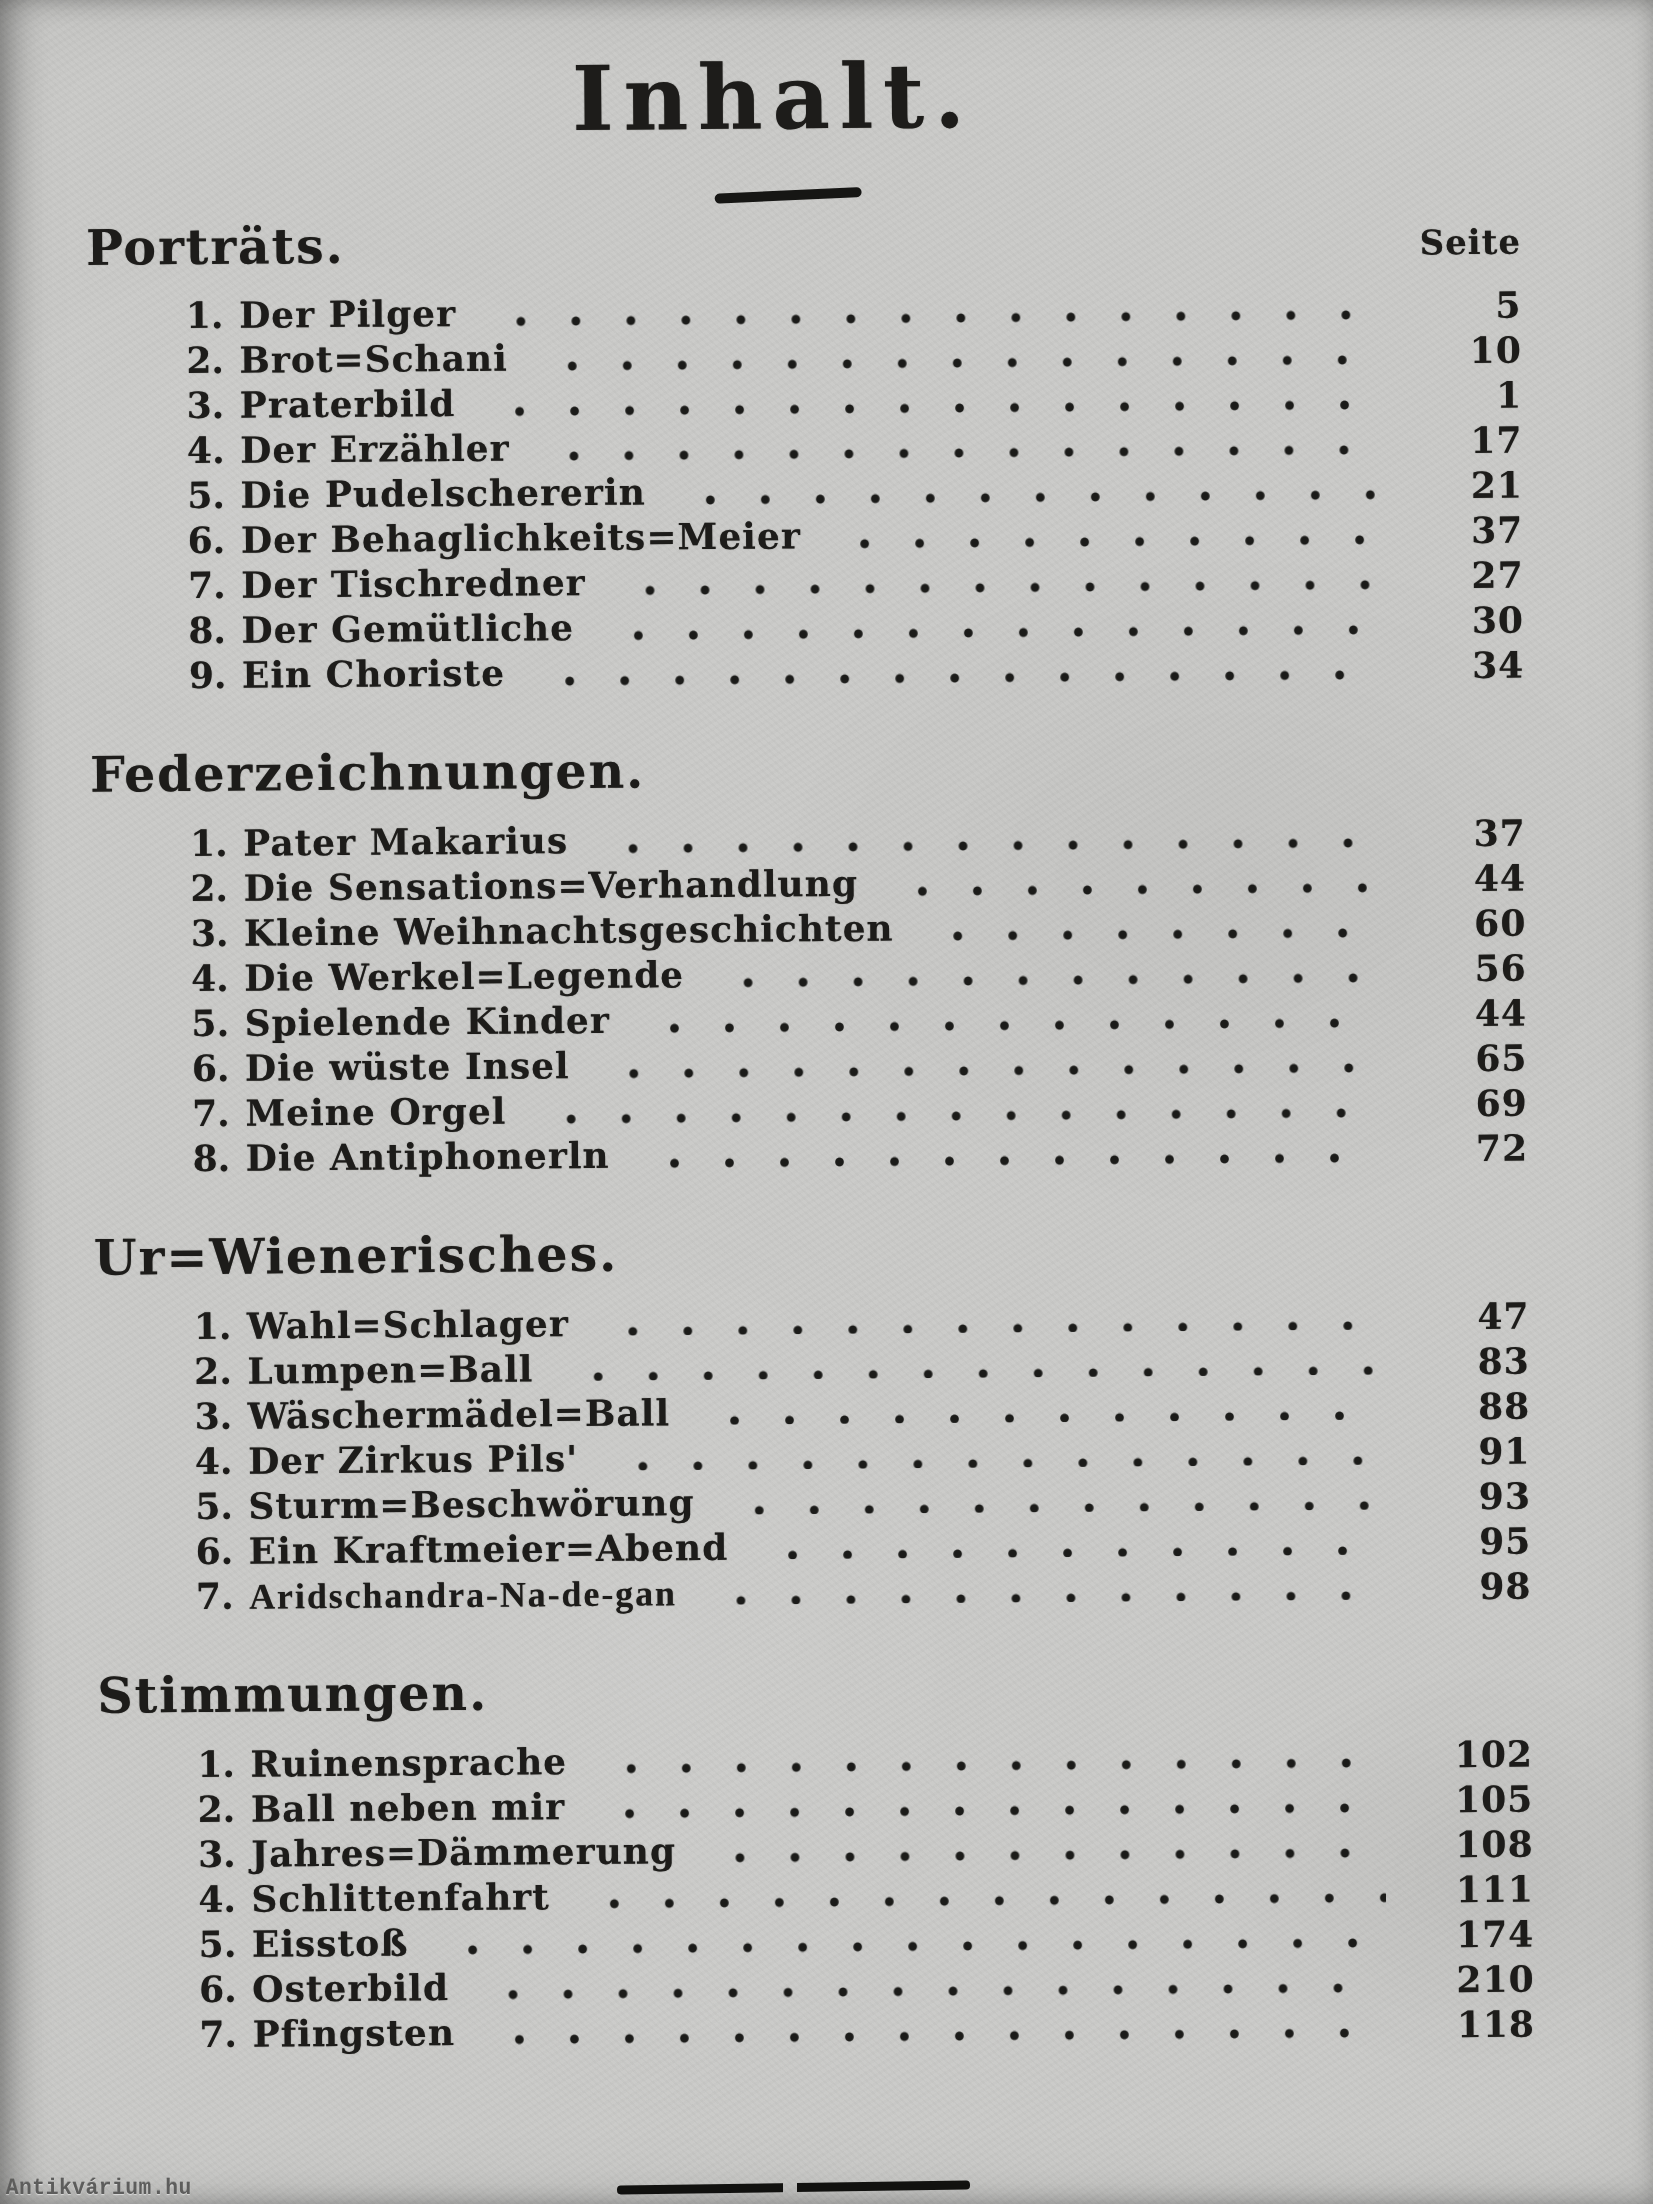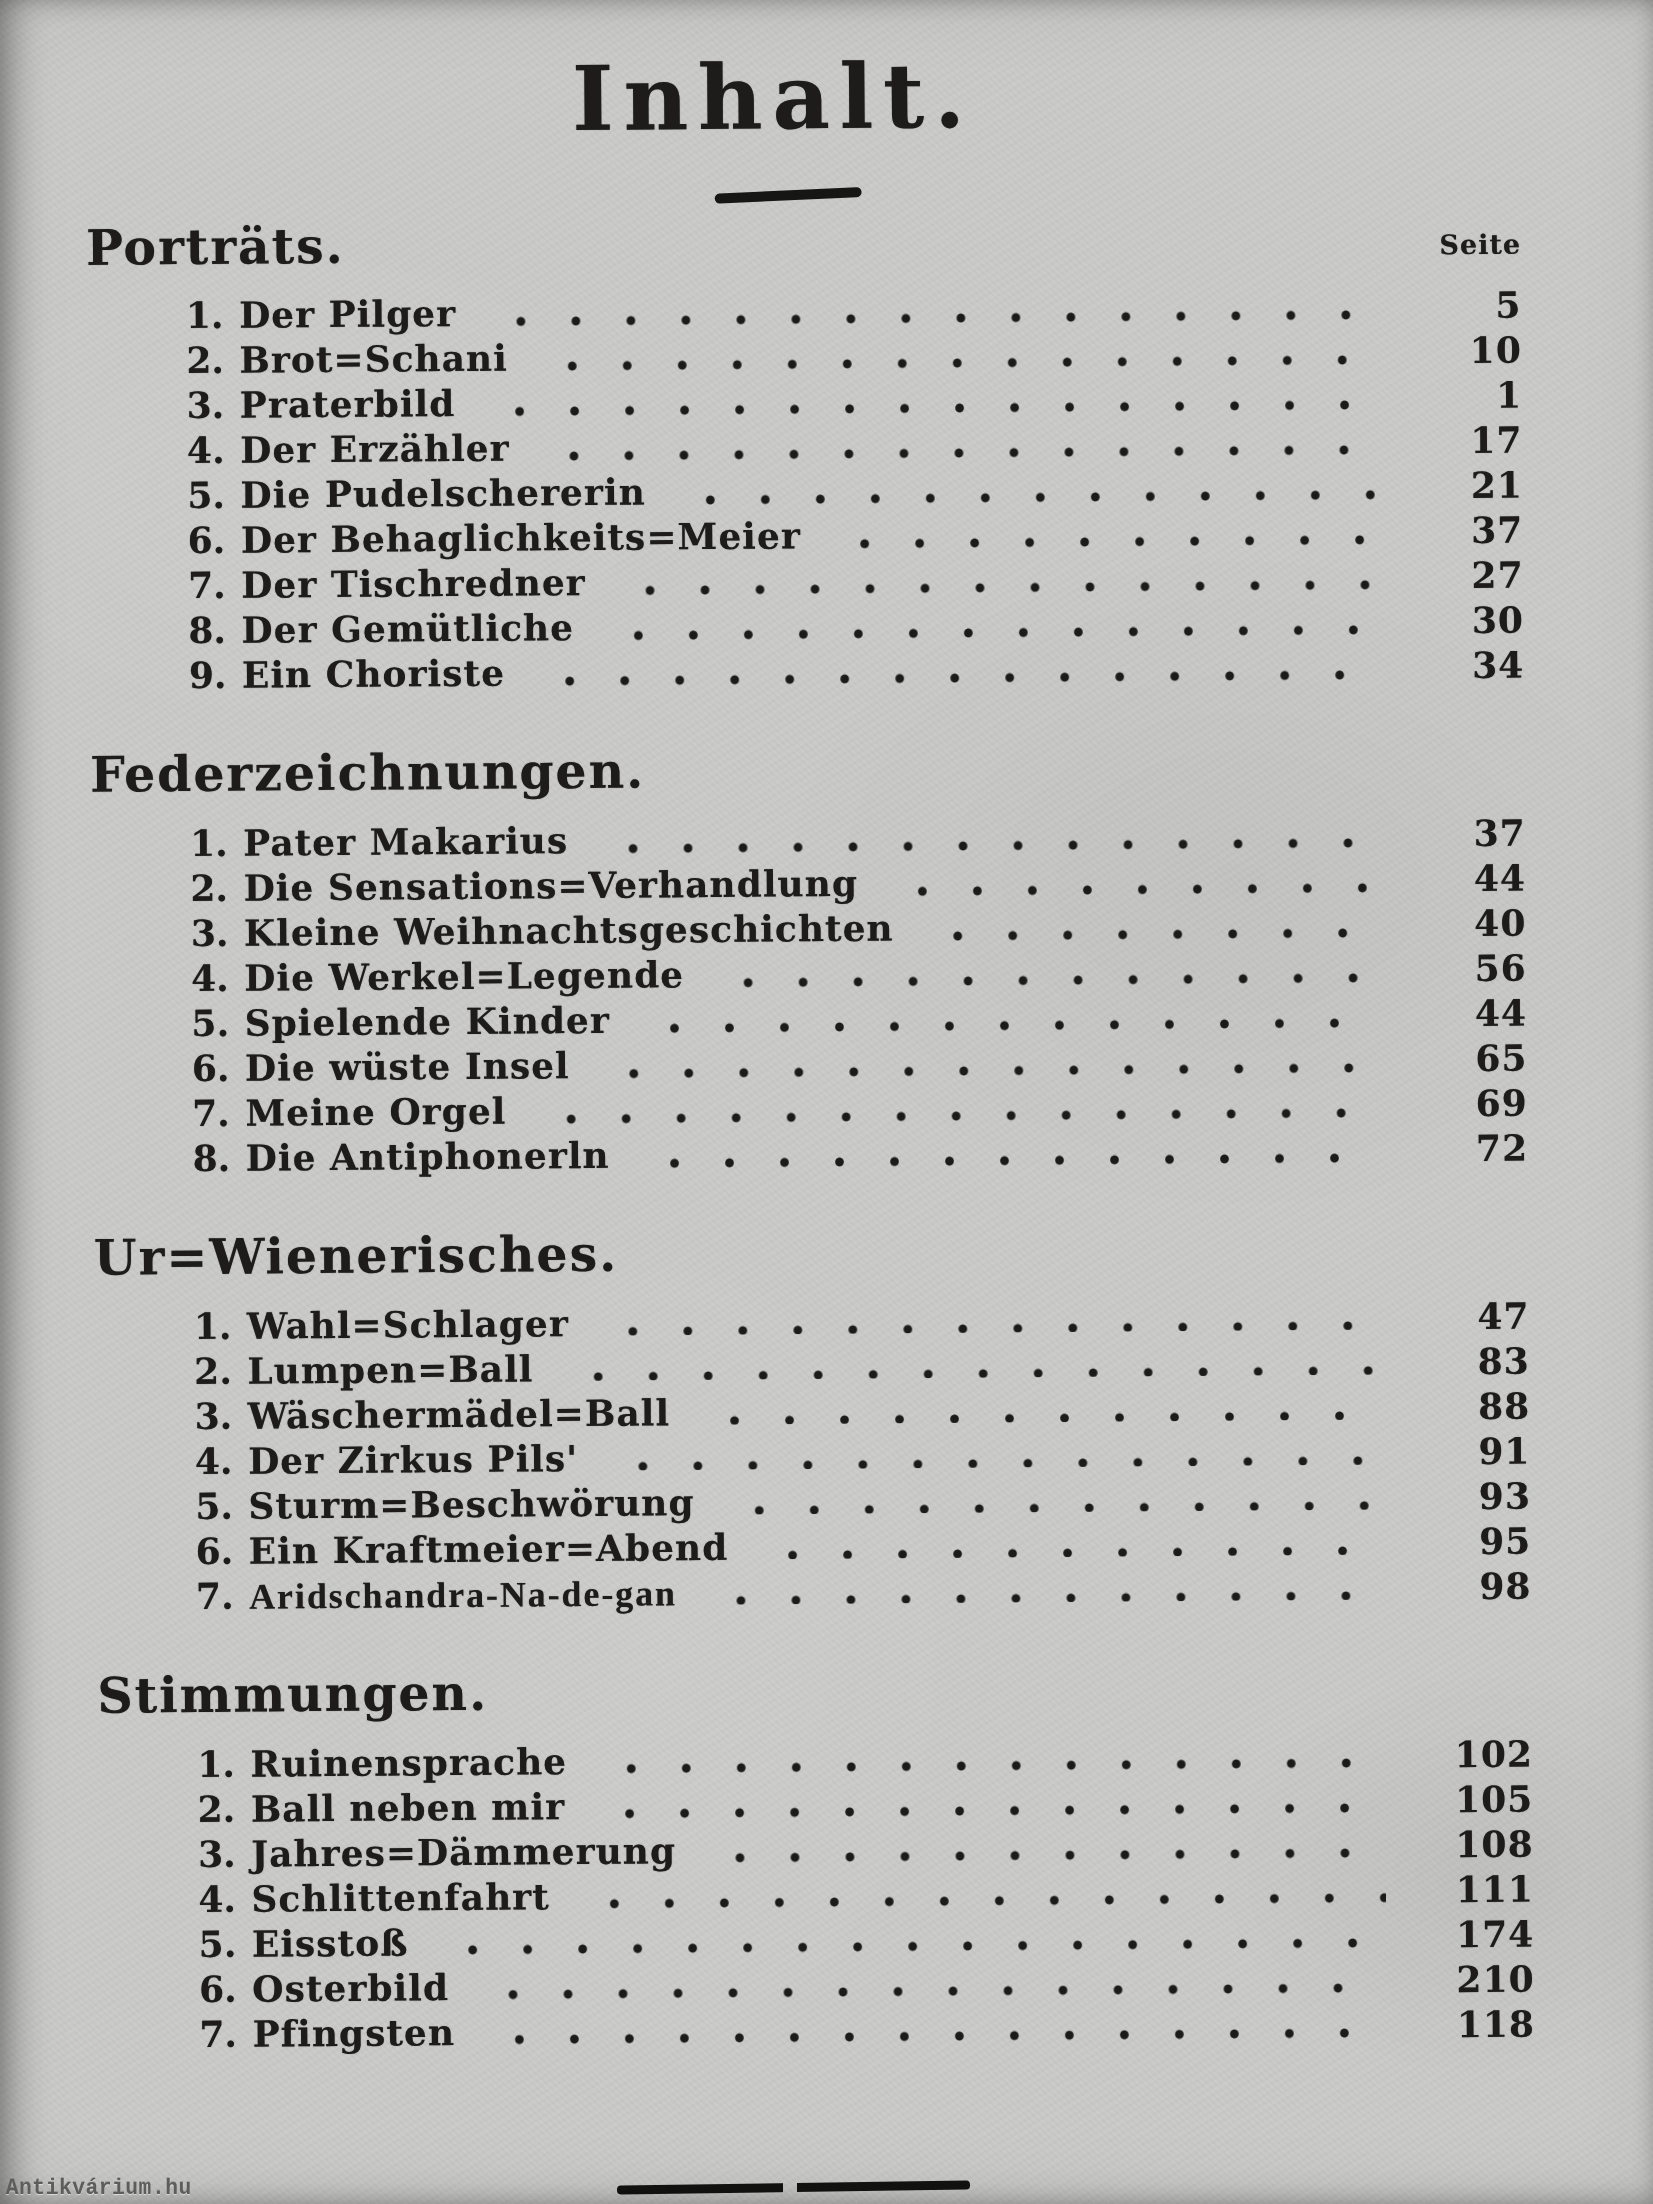--- a/index.html
+++ b/index.html
@@ -46,21 +46,21 @@
     background:#161614;
     transform:rotate(-2.2deg);
   }
   #sections{margin-top:13.6px;}
   .section{margin-top:47px;}
   .section:first-child{margin-top:0;}
   .heading-row{display:flex;justify-content:space-between;align-items:baseline;}
   h2.heading{
     margin:0;font-size:49px;line-height:1.15;font-weight:bold;letter-spacing:1.9px;
   }
-  .seite{font-size:27px;font-weight:bold;letter-spacing:1px;}
+  .seite{font-size:34px;font-weight:bold;letter-spacing:1px;}
   .entries{margin-top:19.4px;padding-left:94px;}
   .entry{display:flex;align-items:baseline;height:45px;font-size:36px;font-weight:bold;}
   .entry .num{width:43px;text-align:right;margin-right:15.5px;flex:none;}
   .entry .title{white-space:nowrap;letter-spacing:1px;}
   .entry.antiqua .title{font-family:"Liberation Serif", serif;letter-spacing:1.9px;}
   .entry .leader{
     flex:1;height:9.7px;align-self:flex-end;
     margin:0 39px 10.7px 29px;
     background-image:radial-gradient(circle closest-side, #1b1b19 78%, rgba(0,0,0,0) 100%);
     background-size:55px 9.7px;
@@ -166,21 +166,21 @@
             <div class="entry">
               <span class="num">2.</span>
               <span class="title">Die Sensations=Verhandlung</span>
               <span class="leader"></span>
               <span class="pagenum">44</span>
             </div>
             <div class="entry">
               <span class="num">3.</span>
               <span class="title">Kleine Weihnachtsgeschichten</span>
               <span class="leader"></span>
-              <span class="pagenum">40</span>
+              <span class="pagenum">60</span>
             </div>
             <div class="entry">
               <span class="num">4.</span>
               <span class="title">Die Werkel=Legende</span>
               <span class="leader"></span>
               <span class="pagenum">56</span>
             </div>
             <div class="entry">
               <span class="num">5.</span>
               <span class="title">Spielende Kinder</span>

